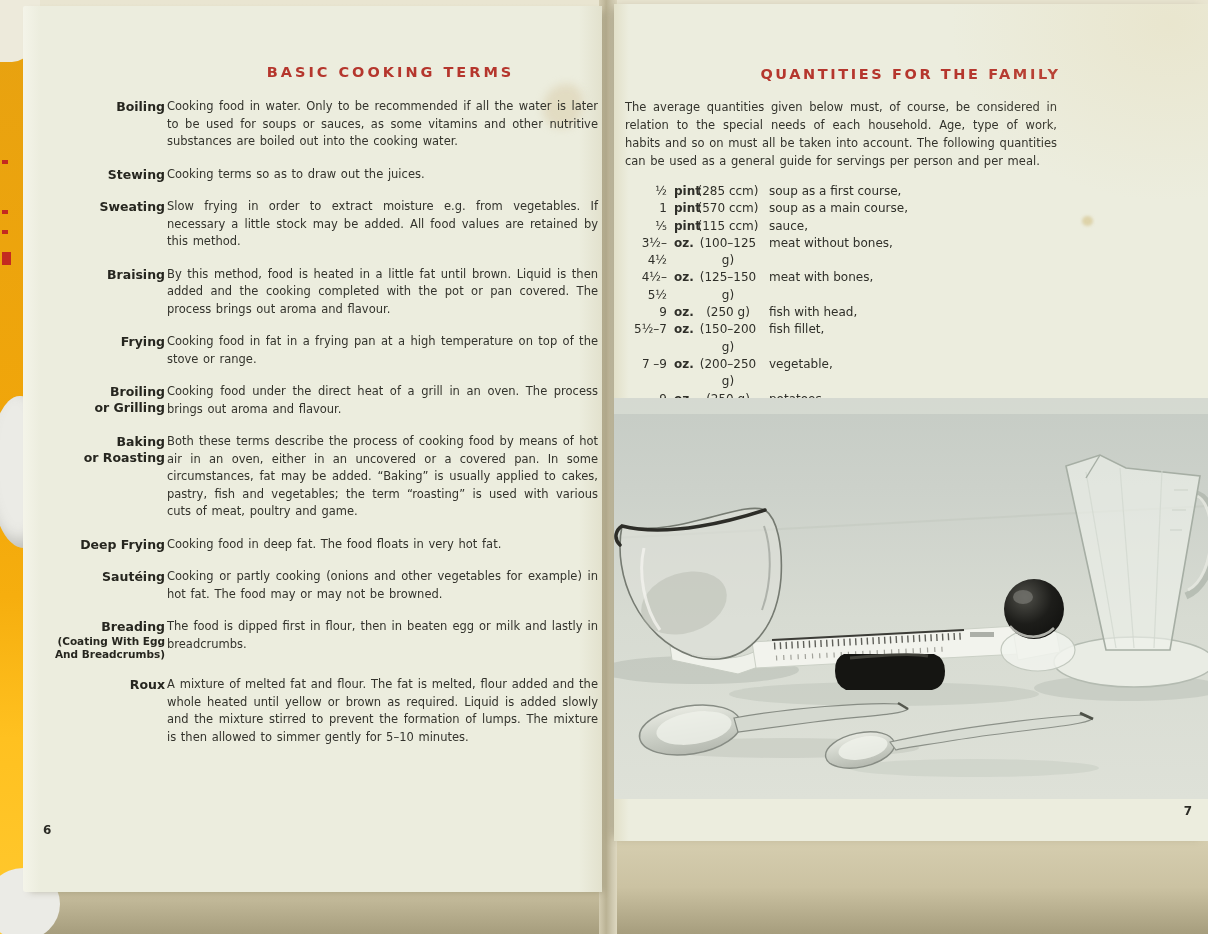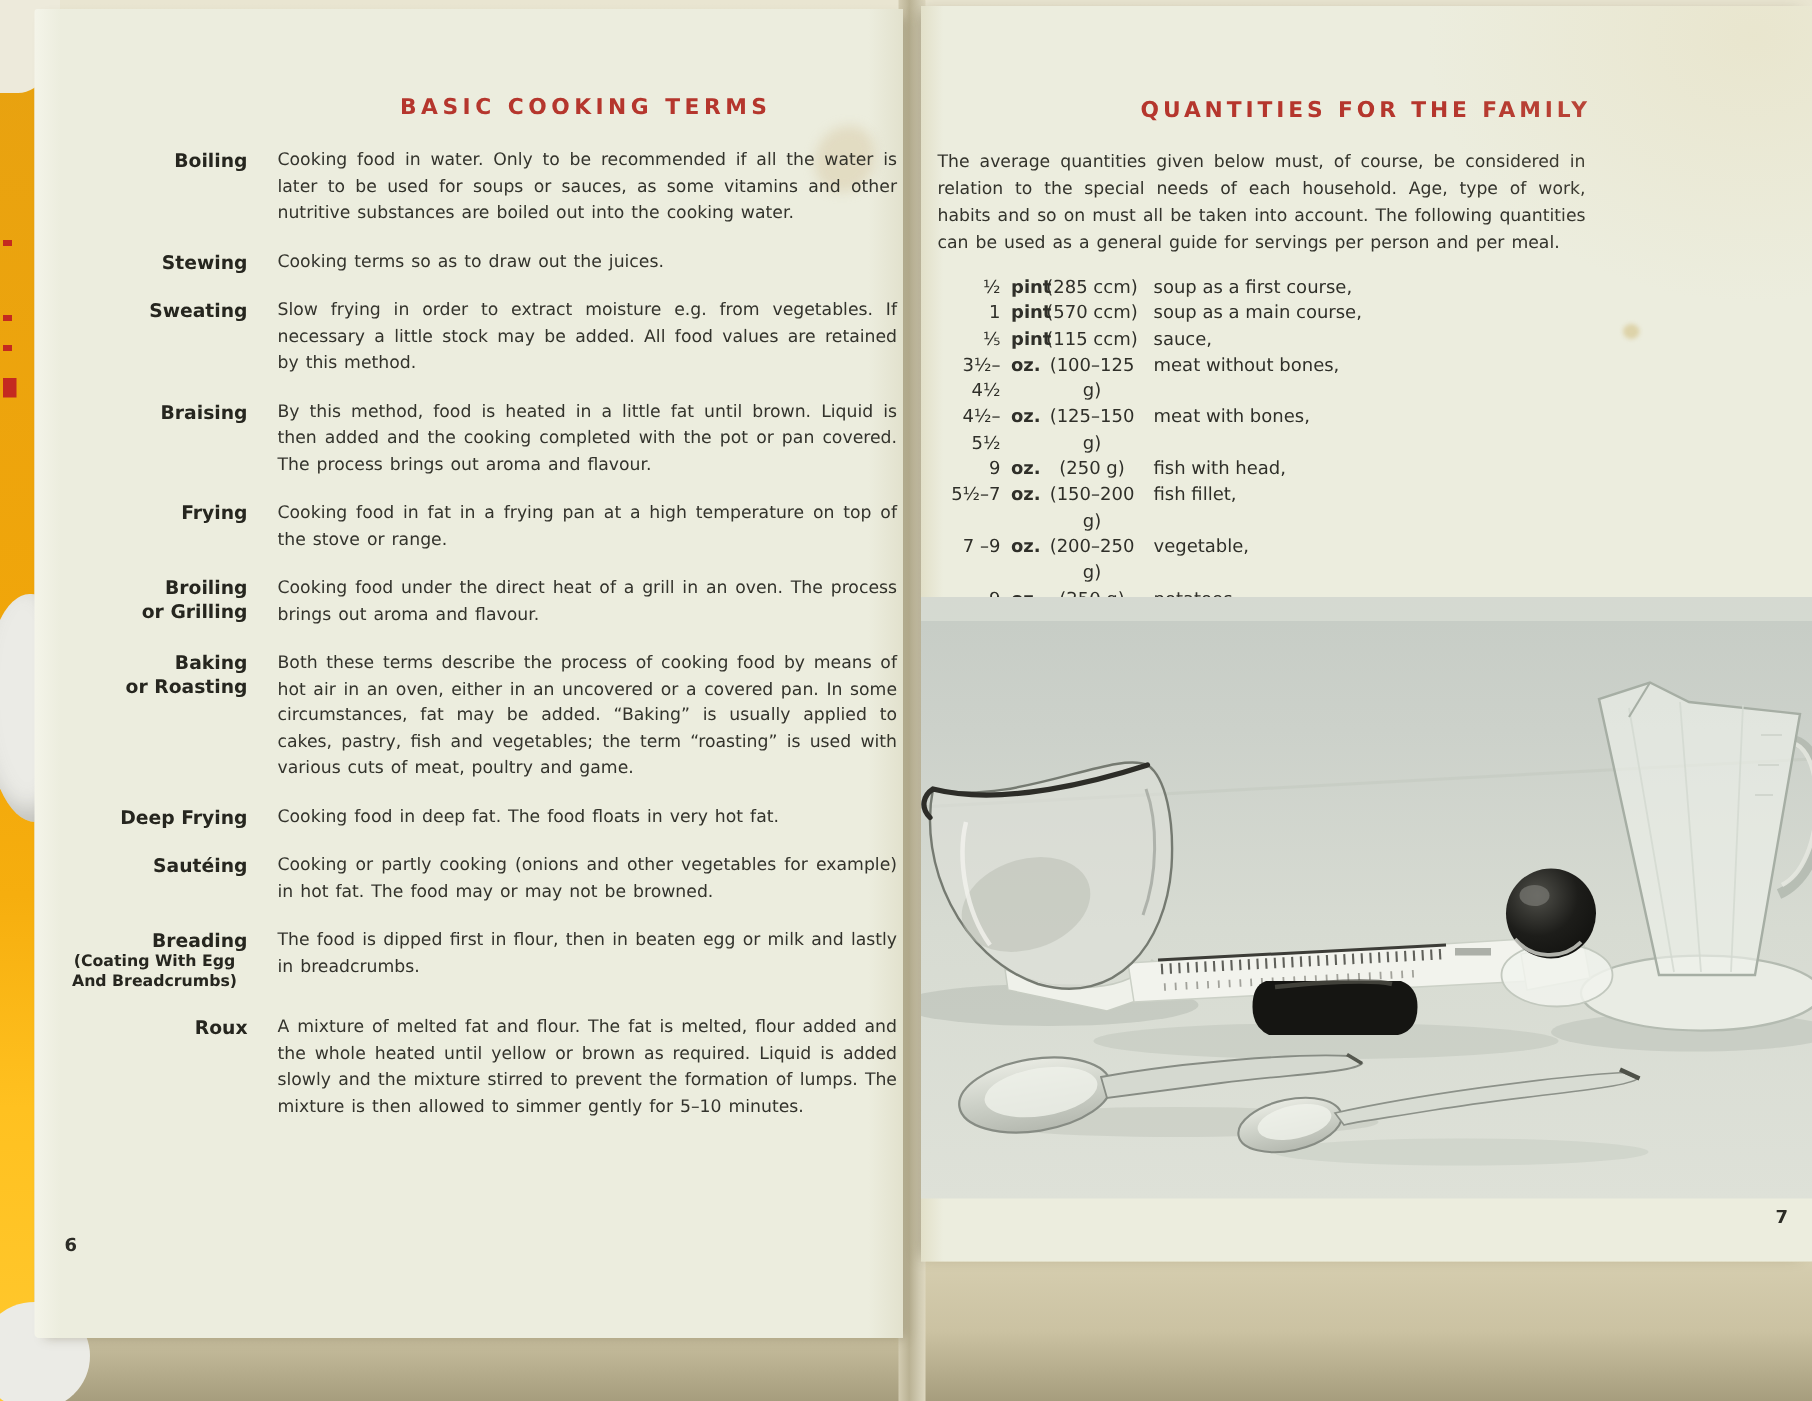--- a/index.html
+++ b/index.html
@@ -55,23 +55,23 @@
   .page-title{
     font-weight:bold;font-size:14.5px;letter-spacing:3px;color:#b5362d;
     margin:0 0 18px 142px;
     text-align:center;
   }
   .term-row{display:flex;align-items:flex-start;margin-bottom:15px;}
   .term-label{
     width:124px;flex:0 0 124px;text-align:right;font-weight:bold;font-size:12.5px;
     line-height:16px;white-space:pre-line;color:#26261f;padding-top:1px;
   }
-  .term-sub{display:block;font-size:10.5px;font-weight:bold;line-height:13px;white-space:pre-line;text-align:center;}
+  .term-sub{display:block;font-size:10.5px;font-weight:bold;line-height:13px;white-space:pre-line;}
   .term-def{
-    flex:1;margin-left:20px;font-size:11.5px;line-height:17.5px;
+    flex:1;margin-left:2px;font-size:11.5px;line-height:17.5px;
     text-align:justify;word-spacing:1px;color:#33332c;
   }
   .page-num{position:absolute;font-weight:bold;font-size:12px;color:#2c2c26;}
   .page-num.n6{left:20px;top:817px;}
   .page-num.n7{right:16px;top:800px;}
 
   
   .rp-inner{position:absolute;left:11px;right:12px;top:62px;}
   .rp-inner .page-title{margin:0 0 16px 0;letter-spacing:2.6px;}
   .intro{font-size:11.5px;line-height:18px;text-align:justify;word-spacing:1px;

